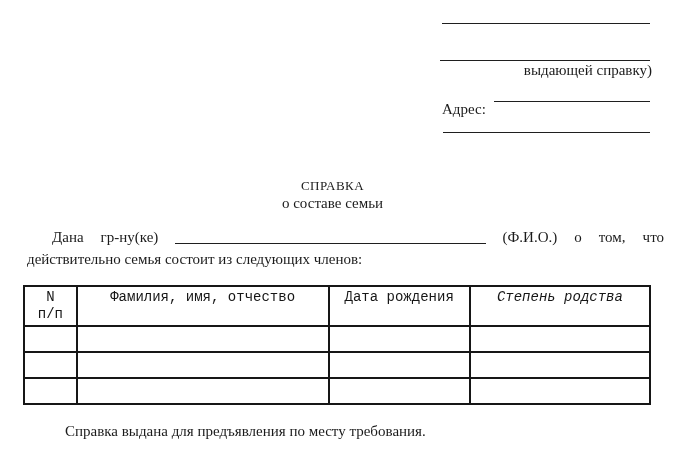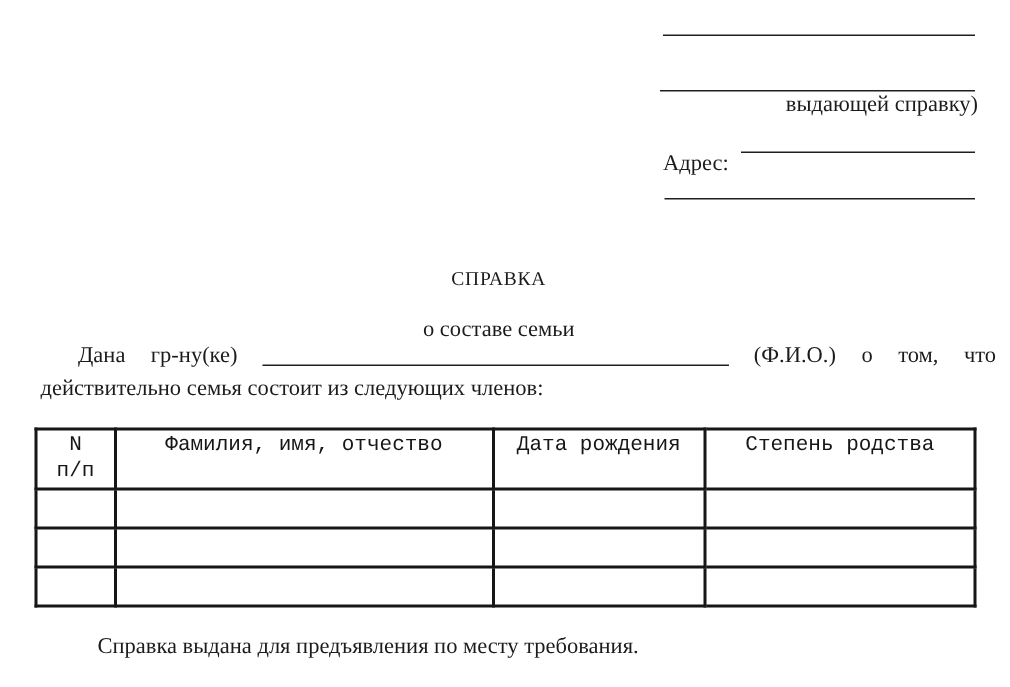--- a/index.html
+++ b/index.html
@@ -20,21 +20,21 @@
   .org-rule-2 { height:37px; margin:0 10px 0 5px; }
   .org-caption-2 { padding-right:8px; }
   .address-row { display:flex; align-items:flex-start; margin-top:21px; }
   .address-label { padding-left:7px; line-height:16px; }
   .address-rule { flex:1; margin:0 10px 2px 8px; }
   .org-rule-3 { height:16px; margin:0 10px 0 8px; }
 
   
   .title-block { position:absolute; top:176px; left:0; width:665px; text-align:center; }
   .title-main { font-size:13px; line-height:19px; letter-spacing:0.5px; }
-  .title-sub { font-size:15px; line-height:17px;margin-top:17px; }
+  .title-sub { font-size:15px; line-height:17px; }
 
   
   .statement { position:absolute; top:229px; left:27px; width:637px; }
   .statement-line1 { display:flex; align-items:flex-end; column-gap:17px; line-height:17px; white-space:nowrap; }
   .statement-word-first { margin-left:25px; }
   .fill-blank { flex:1; border-bottom:1.5px solid #1f1f1f; margin-bottom:2px; height:12px; }
   .statement-line2 { margin-top:4px; line-height:19px; }
 
   
   .family-table {
@@ -45,21 +45,21 @@
   }
   .family-table th, .family-table td { border:2px solid #161616; }
   .family-table th {
     font-weight:normal; vertical-align:top; text-align:center;
     padding-top:2px; line-height:17px; height:40px;
   }
   .family-table td { height:26px; }
   .col-num { width:50px; }
   .col-name { width:239px; }
   .col-birth { width:134px; }
-  .col-relation { width:171px; }
+  .col-relation { width:171px;font-style:italic; }
 
   
   .footer-note { position:absolute; top:422px; left:65px; line-height:18px; }
 </style>
 </head>
 <body>
 
 <div class="org-block">
   <div class="rule org-rule-1"></div>
   <div class="rule org-rule-2"></div>

